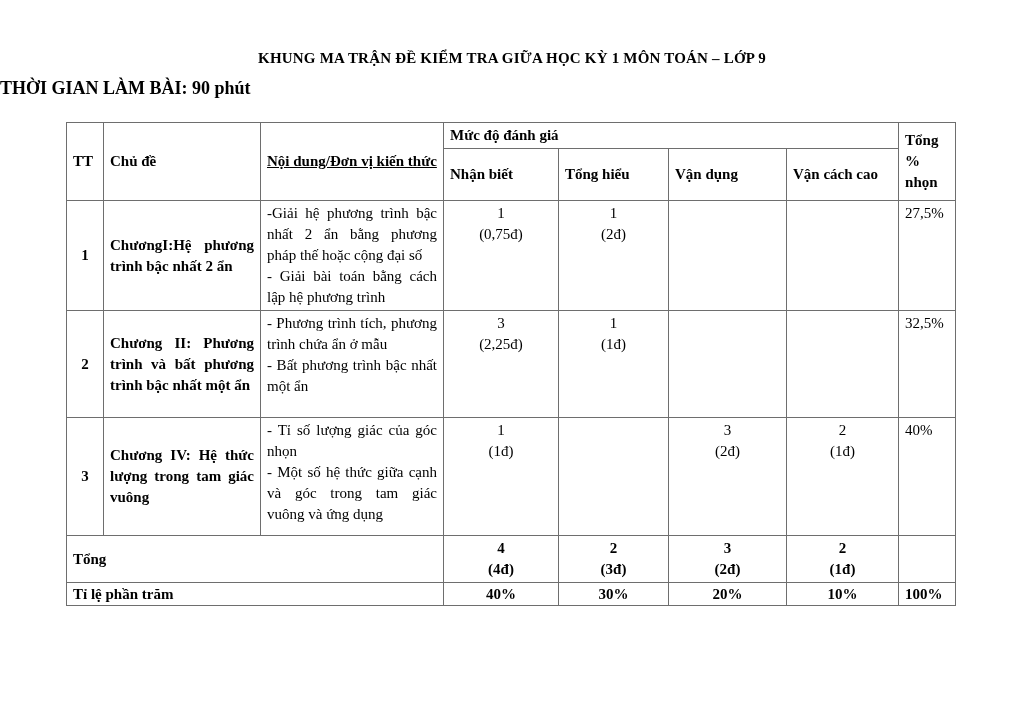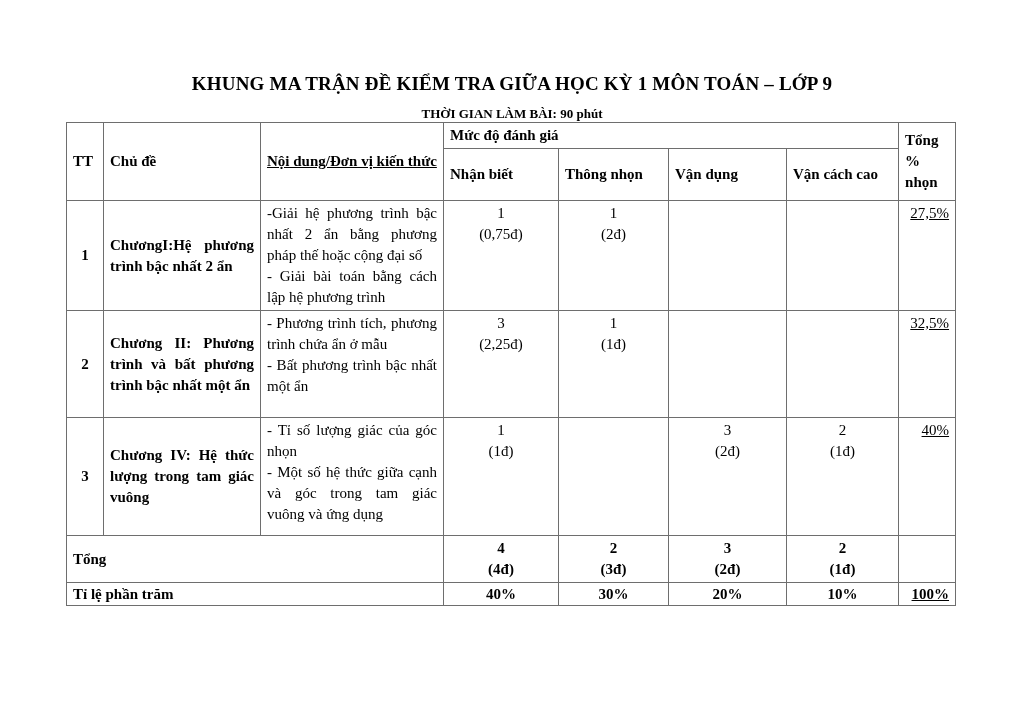--- a/index.html
+++ b/index.html
@@ -11,32 +11,32 @@
     font-family: "Liberation Serif", "DejaVu Serif", serif;
     color: #000000;
   }
   .page {
     position: relative;
     width: 1024px;
     height: 725px;
     overflow: hidden;
   }
   .doc-title {
-    padding-top: 72px;
+    padding-top: 46px;
     text-align: center;
     font-weight: bold;
-    font-size: 19px;
+    font-size: 15px;
     line-height: 24px;
     letter-spacing: 0.2px;
   }
   .doc-subtitle {
     margin-top: 6px;
-    text-align: center;
-    font-weight: bold;
-    font-size: 13px;
+    text-align: left;
+    font-weight: bold;
+    font-size: 18px;
     line-height: 24px;
   }
   table.matrix {
     position: absolute;
     left: 66px;
     top: 122px;
     width: 889px;
     border-collapse: collapse;
     table-layout: fixed;
     font-size: 15px;
@@ -75,23 +75,22 @@
   }
   td.col-noidung {
     text-align: justify;
     vertical-align: top;
   }
   td.num {
     text-align: center;
     vertical-align: top;
   }
   td.col-pct {
-    text-align: right;
+    text-align: left;
     vertical-align: top;
-    text-decoration: underline;
   }
   td.bold { font-weight: bold; }
   td.label-cell {
     font-weight: bold;
     text-align: left;
     vertical-align: middle;
   }
   tr.r-pct td { line-height: 18px; }
 </style>
 </head>
@@ -116,21 +115,21 @@
     <thead>
       <tr class="r-head1">
         <th rowspan="2">TT</th>
         <th rowspan="2">Chủ đề</th>
         <th rowspan="2" style="text-align:justify;text-decoration:underline;">Nội dung/Đơn vị kiến thức</th>
         <th colspan="4">Mức độ đánh giá</th>
         <th rowspan="2" class="c-tong-pct">Tổng % nhọn</th>
       </tr>
       <tr class="r-head2">
         <th>Nhận biết</th>
-        <th>Thông nhọn</th>
+        <th>Tổng hiểu</th>
         <th>Vận dụng</th>
         <th>Vận cách cao</th>
       </tr>
     </thead>
     <tbody>
 
       <tr class="r-body1">
         <td class="col-tt">1</td>
         <td class="col-chude">ChươngI:Hệ phương trình bậc nhất 2 ẩn</td>
         <td class="col-noidung">

